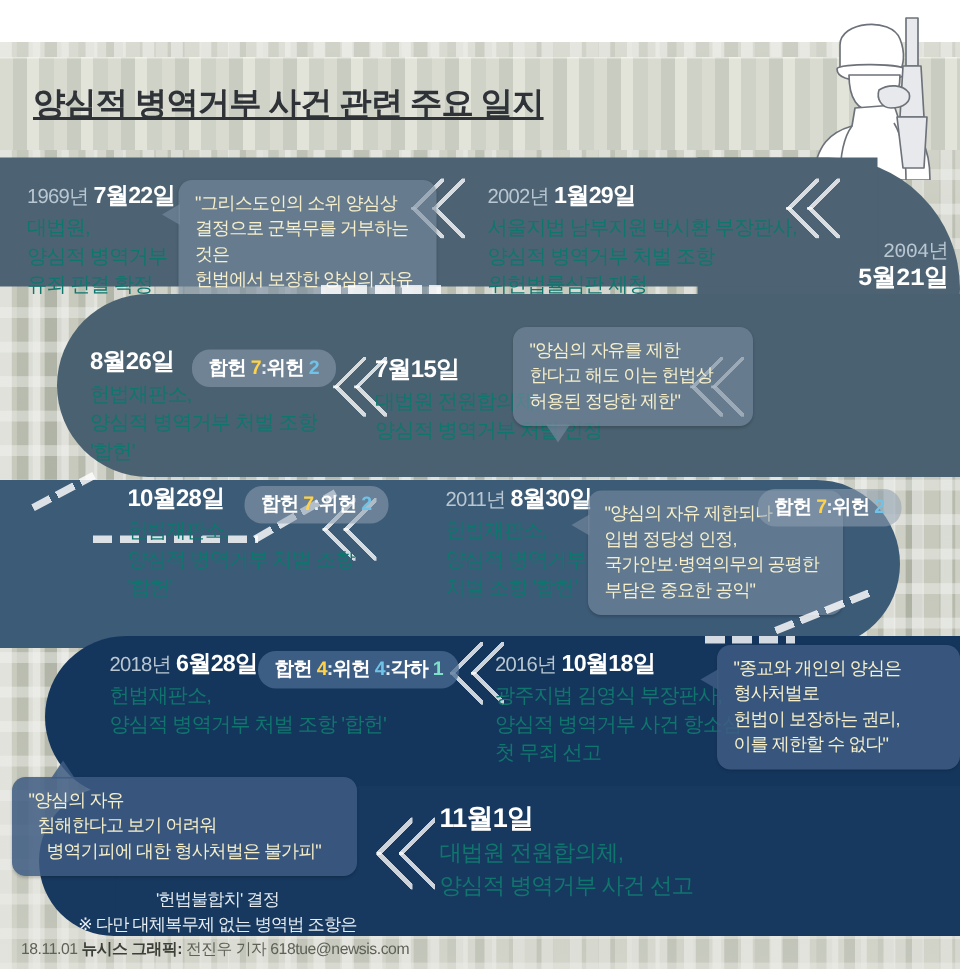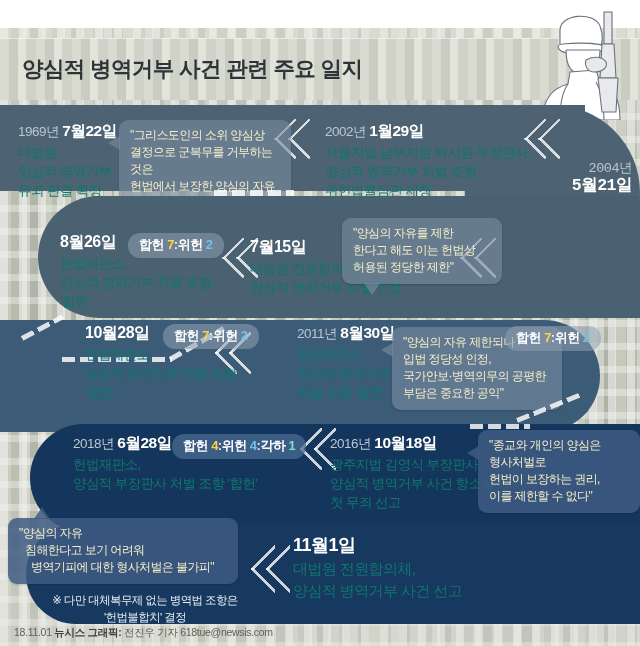--- a/index.html
+++ b/index.html
@@ -32,21 +32,21 @@
   .header-band{
     position:absolute;left:0;top:38px;width:640px;height:62px;
     background:
       repeating-linear-gradient(90deg,#d9dbd1 0 9px,#c9ccc0 9px 18px,#e2e4da 18px 26px,#cfd2c6 26px 36px),
       repeating-linear-gradient(0deg,rgba(255,255,255,.35) 0 8px,rgba(0,0,0,.04) 8px 17px);
     box-shadow:inset 0 1px 0 rgba(255,255,255,.5);
   }
   .title{
     position:absolute;left:22px;top:52px;width:470px;
     font-size:21.5px;font-weight:bold;color:#2f3338;letter-spacing:-0.6px;
-    line-height:34px;white-space:nowrap;
+    line-height:34px;white-space:nowrap;text-decoration:underline;
   }
 
   
   .soldier{position:absolute;right:4px;top:0px;width:120px;height:120px;}
 
   
   .row{position:absolute;}
 
   
   #row1{left:0;top:105px;width:585px;height:86px;}
@@ -347,21 +347,21 @@
   <div class="chevron" style="left:314px;top:428px;width:22px;height:42px;">
       <i></i>
     </div>
 
   <div class="entry" style="left:73px;top:434px;">
     <div class="e-date">
       <span>2018년</span> <b>6월28일</b>
     </div>
     <div class="e-body">
       <div>헌법재판소,</div>
-      <div>양심적 부장판사 처벌 조항 '합헌'</div>
+      <div>양심적 병역거부 처벌 조항 '합헌'</div>
     </div>
   </div>
 
   <div class="badge navy" style="left:172px;top:434px;">
     <span>합헌</span>
     <span class="n1">4</span><span class="sep">:</span><span>위헌</span>
     <span class="n2">4</span><span class="sep">:</span><span>각하</span>
     <span class="n3">1</span>
   </div>
 
@@ -390,22 +390,22 @@
   </div>
 
   <div class="bubble navy" style="left:8px;top:518px;width:208px;z-index:5;">
     <span class="tail up" style="border-bottom-color:rgba(62,92,130,.85);"></span>
     <div>"양심의 자유</div>
     <div style="padding-left:6px;">침해한다고 보기 어려워</div>
     <div style="padding-left:12px;">병역기피에 대한 형사처벌은 불가피"</div>
   </div>
 
   <div class="note" style="left:30px;top:592px;width:230px;z-index:5;">
+    <div>'헌법불합치' 결정</div>
     <div>※ 다만 대체복무제 없는 병역법 조항은</div>
-    <div>'헌법불합치' 결정</div>
   </div>
 
   <div class="chevron" style="left:251px;top:545px;width:24px;height:48px;">
       <i></i>
     </div>
   <div class="chevron" style="left:266px;top:545px;width:24px;height:48px;">
       <i></i>
     </div>
 
   <div class="entry" style="left:293px;top:536px;">

